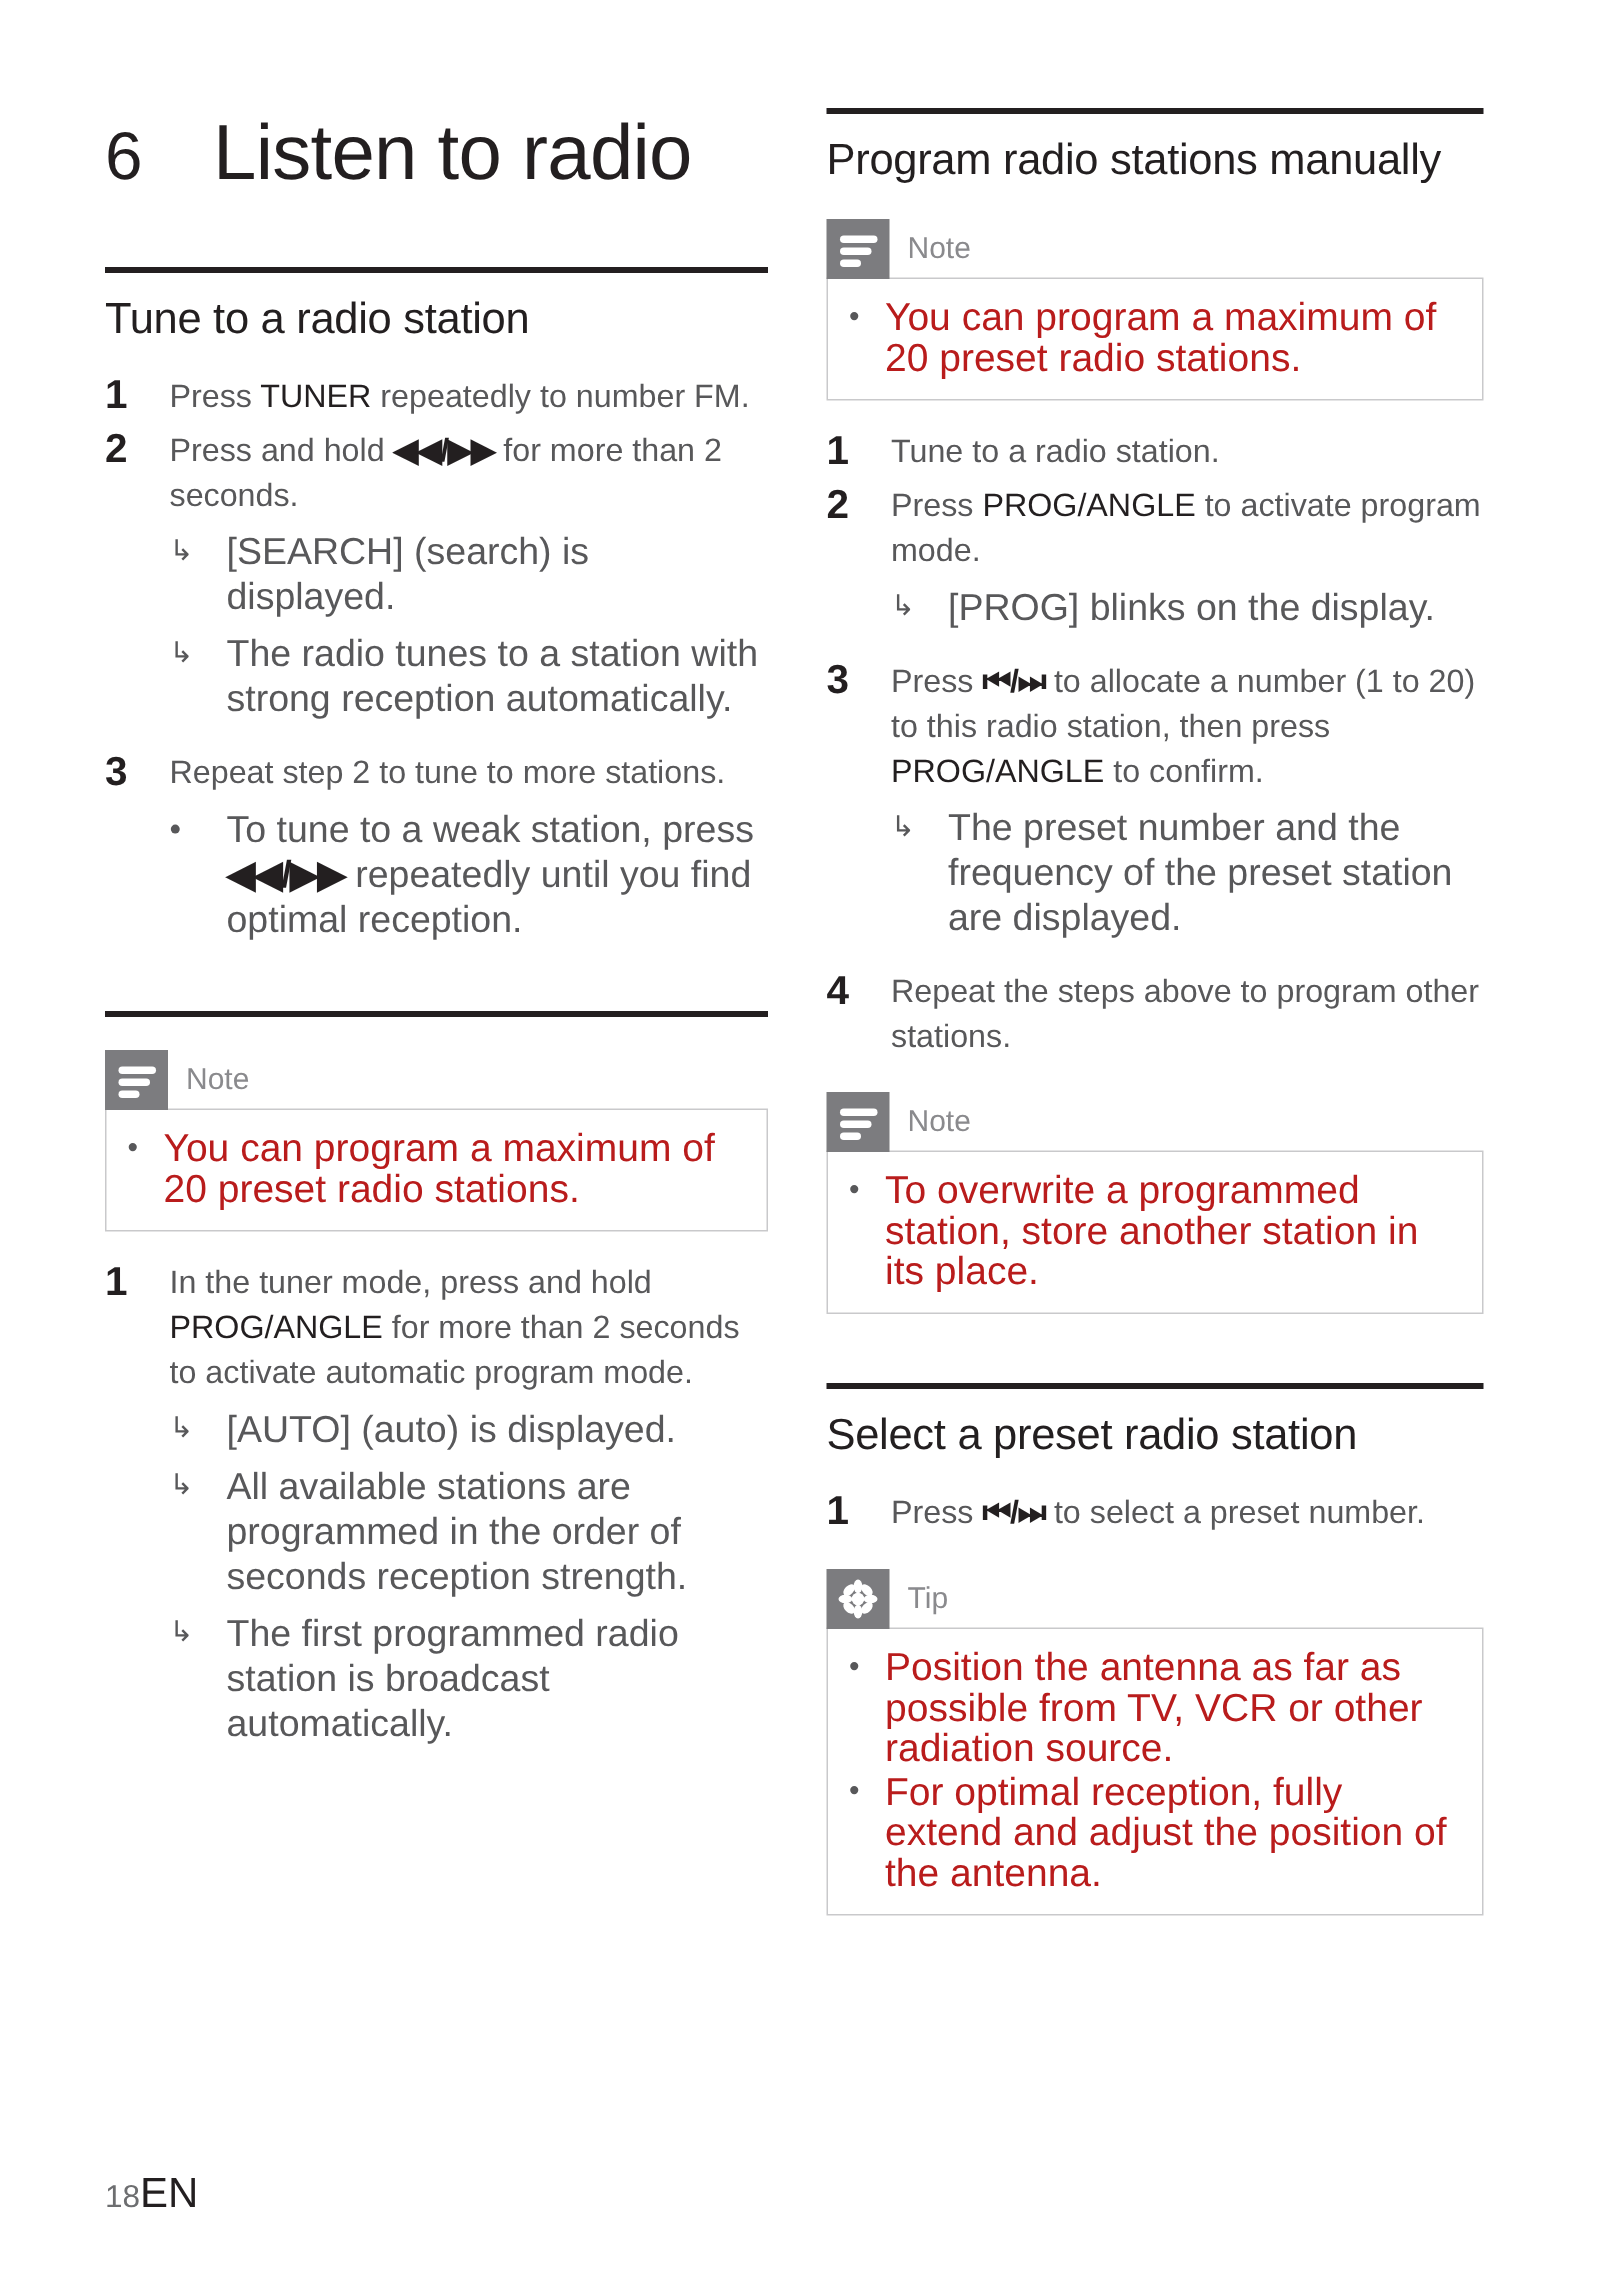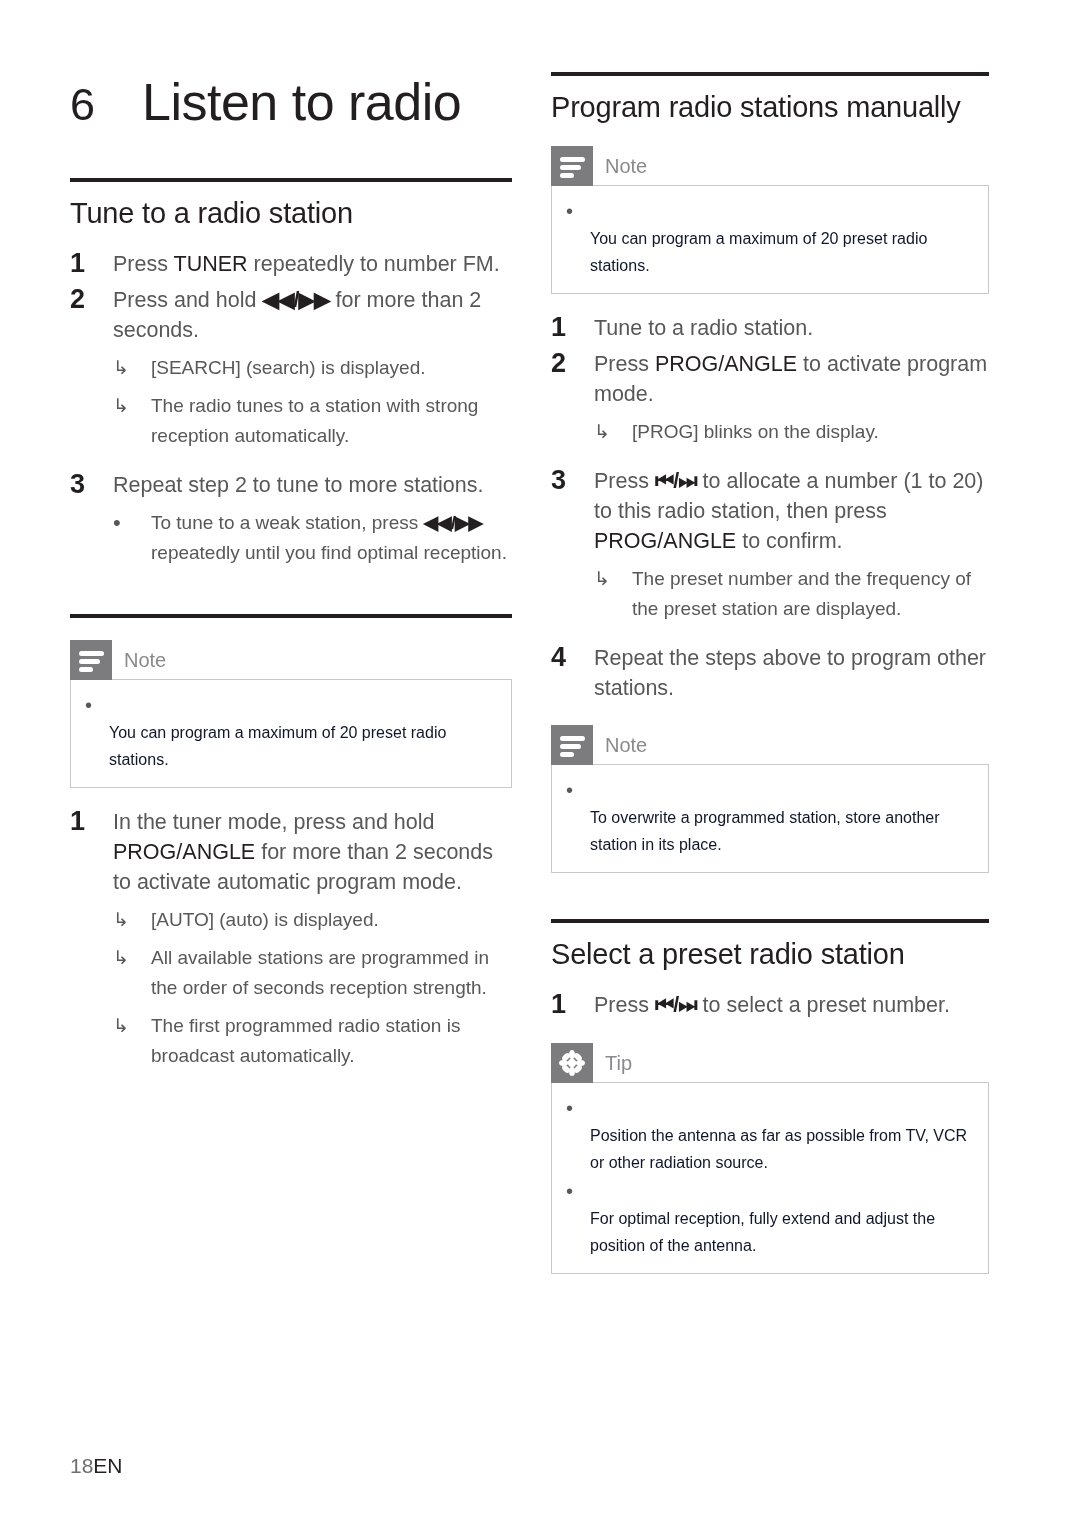--- a/index.html
+++ b/index.html
@@ -109,21 +109,21 @@
   }
   .sub-mark {
     flex: 0 0 38px;
     font-size: 19px;
     line-height: 30px;
     color: #58585a;
     text-align: left;
   }
   .sub-text {
     flex: 1 1 auto;
-    font-size: 19px;
+    font-size: 25px;
     line-height: 30px;
     color: #58585a;
   }
   .sub-bullet .sub-mark { font-size: 22px; }
 
   
   .callout { margin-top: 22px; }
   .callout-tab {
     display: flex;
     align-items: center;
@@ -169,40 +169,39 @@
   }
   .callout-item + .callout-item { margin-top: 2px; }
   .callout-dot {
     flex: 0 0 24px;
     font-size: 20px;
     line-height: 27px;
     color: #58585a;
   }
   .callout-text {
     flex: 1 1 auto;
-    font-size: 16px;
+    font-size: 26px;
     line-height: 27px;
-    color: #0f172a;
-    margin-top: 27px;
+    color: #b91c1c;
   }
 
   
   .footer {
     position: absolute;
     left: 70px;
     bottom: 50px;
     display: flex;
     align-items: baseline;
   }
   .footer-page {
     font-size: 21px;
     color: #6d6e70;
   }
   .footer-lang {
-    font-size: 21px;
+    font-size: 28px;
     color: #231f20;
   }
 
   .spacer-lg { height: 46px; }
 </style>
 </head>
 <body>
 
 <div class="page">
 

